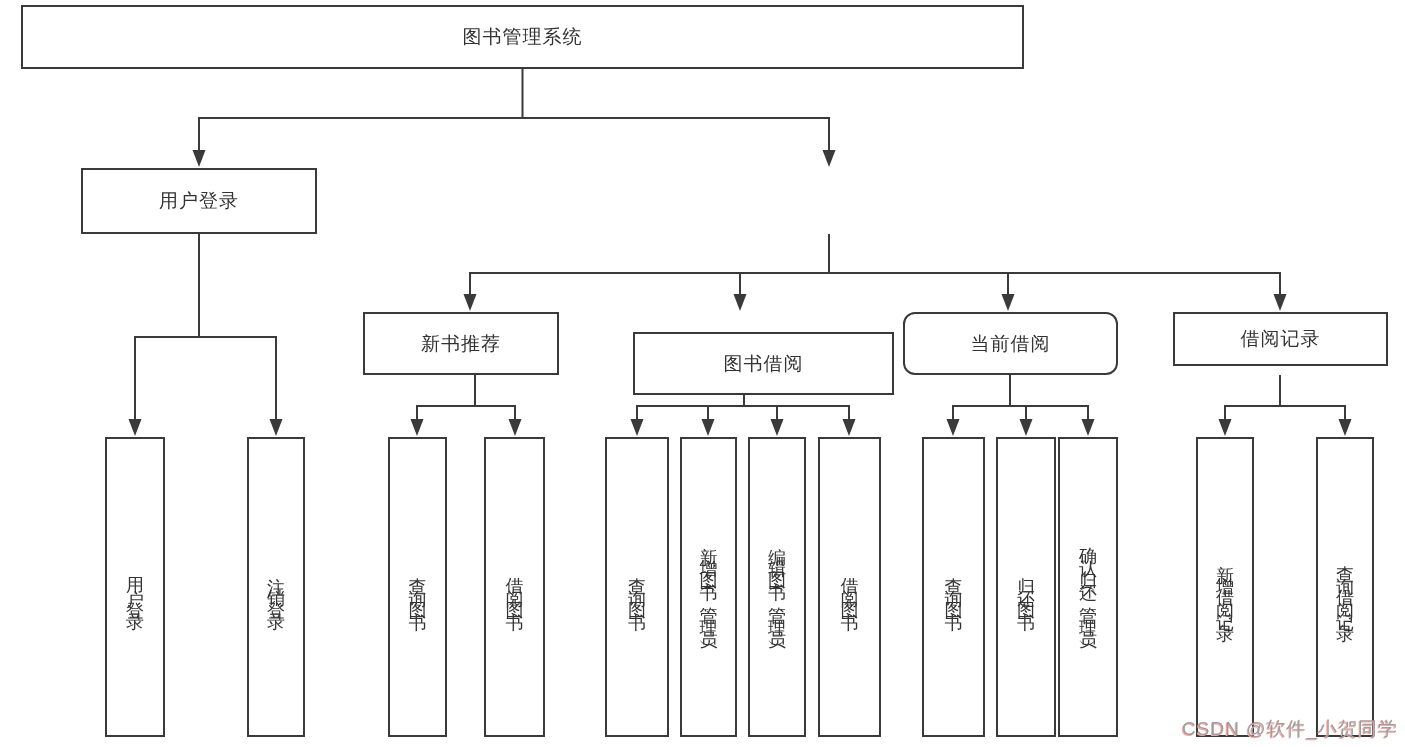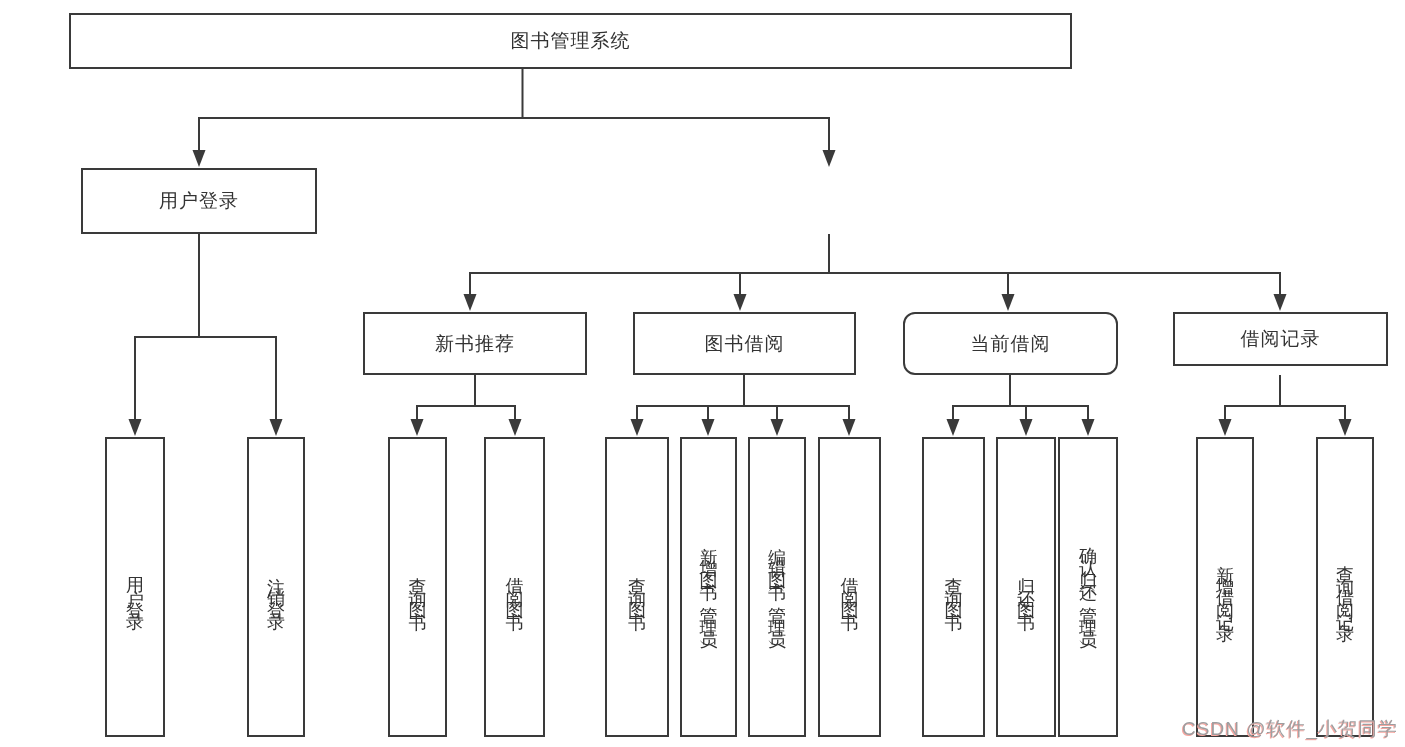--- a/index.html
+++ b/index.html
@@ -88,26 +88,26 @@
       <polygon class="ahead" points="1081.5,419 1094.5,419 1088,436"></polygon>
     </g>
 
     <g>
       <path class="cline" d="M1280,375 V406 M1225,419 V406 H1345 V419"></path>
       <polygon class="ahead" points="1218.5,419 1231.5,419 1225,436"></polygon>
       <polygon class="ahead" points="1338.5,419 1351.5,419 1345,436"></polygon>
     </g>
   </svg>
 
-  <div class="node hnode" style="left:21px;top:13px;width:1003px;height:56px;margin-left:48px;">图书管理系统</div>
+  <div class="node hnode" style="left:21px;top:5px;width:1003px;height:64px;">图书管理系统</div>
 
   <div class="node hnode" style="left:81px;top:168px;width:236px;height:66px;">用户登录</div>
 
-  <div class="node hnode" style="left:363px;top:312px;width:224px;height:63px;">新书推荐</div>
-  <div class="node hnode" style="left:633px;top:312px;width:223px;height:63px;">图书借阅</div>
+  <div class="node hnode" style="left:363px;top:312px;width:196px;height:63px;">新书推荐</div>
+  <div class="node hnode" style="left:633px;top:332px;width:261px;height:63px;">图书借阅</div>
   <div class="node hnode" style="left:903px;top:312px;width:215px;height:63px;border-radius:12px;">当前借阅</div>
   <div class="node hnode" style="left:1173px;top:312px;width:215px;height:54px;">借阅记录</div>
 
   <div class="node vnode" style="left:105px;top:437px;width:60px;height:300px;">用户登录</div>
   <div class="node vnode" style="left:247px;top:437px;width:58px;height:300px;">注销登录</div>
 
   <div class="node vnode" style="left:388px;top:437px;width:59px;height:300px;">查询图书</div>
   <div class="node vnode" style="left:484px;top:437px;width:61px;height:300px;">借阅图书</div>
 
   <div class="node vnode" style="left:605px;top:437px;width:64px;height:300px;">查询图书</div>

